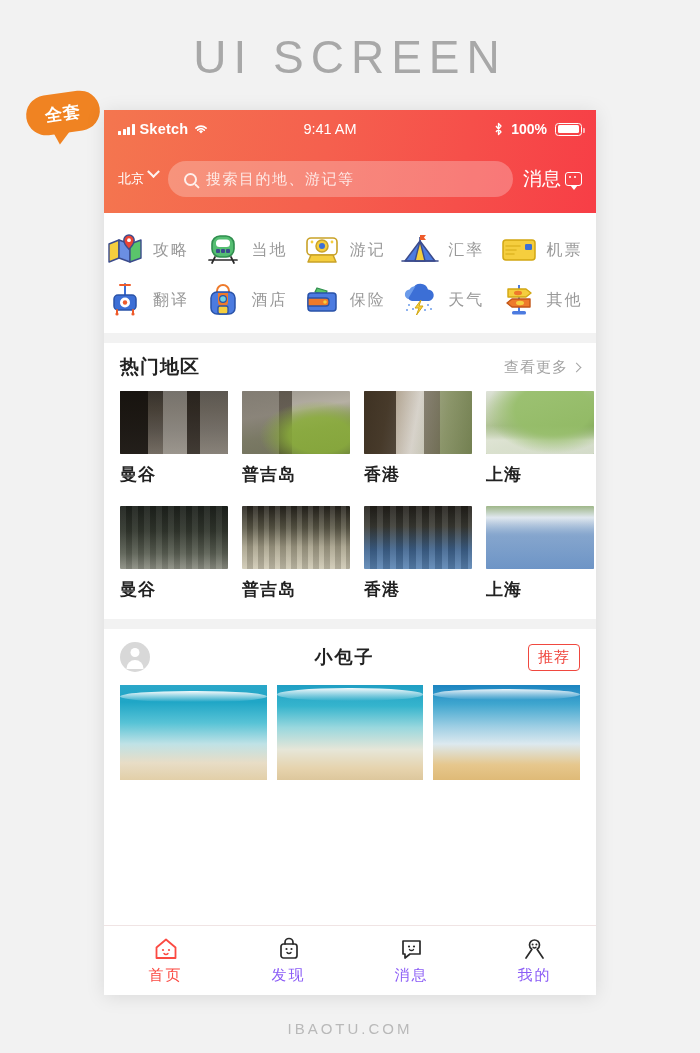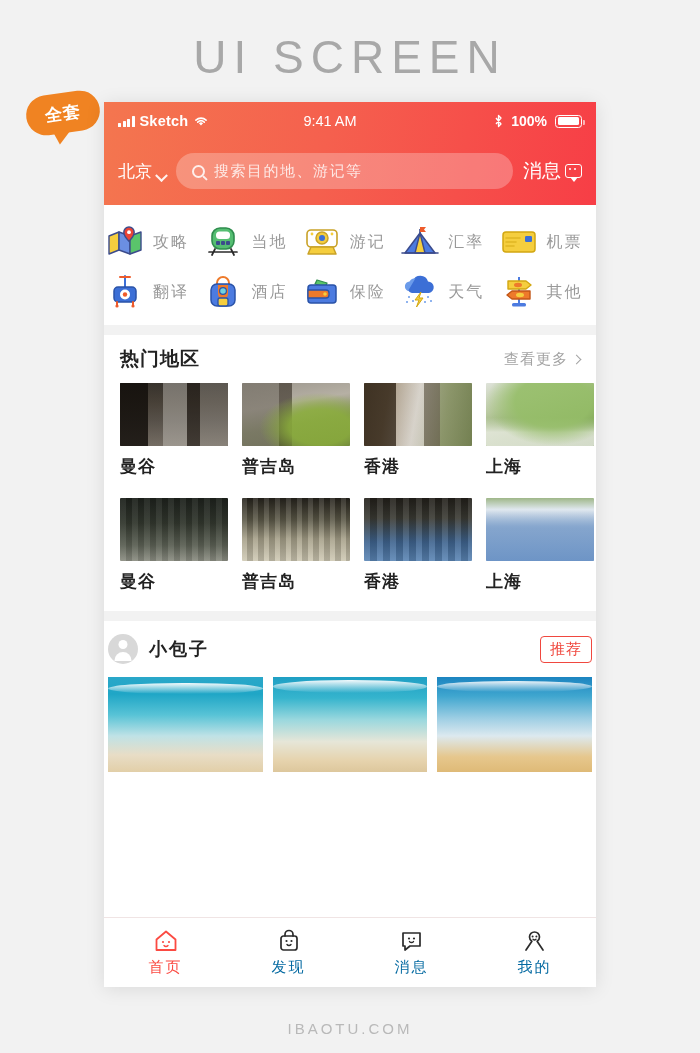--- a/index.html
+++ b/index.html
@@ -30,21 +30,21 @@
     content: ""; position: absolute; left: 22px; bottom: -11px;
     width: 0; height: 0;
     border-left: 9px solid transparent;
     border-right: 9px solid transparent;
     border-top: 14px solid #F08322;
     transform: rotate(12deg);
   }
 
   
   .phone {
-    position: absolute; left: 104px; top: 102px;
+    position: absolute; left: 104px; top: 110px;
     width: 492px; height: 885px;
     background: #fff;
     overflow: hidden;
     box-shadow: 0 2px 18px rgba(0,0,0,.10);
   }
 
   
   .header {
     height: 103px;
     background: linear-gradient(100deg, #F4764F 0%, #F5604E 45%, #F73E46 100%);
@@ -67,21 +67,21 @@
     width: 27px; height: 13px; border: 1.6px solid #fff; border-radius: 3.5px;
     position: relative; padding: 1.6px;
   }
   .battery::after {
     content:""; position:absolute; right:-4px; top:4px; width:2px; height:5px;
     background: rgba(255,255,255,.6); border-radius: 0 1px 1px 0;
   }
   .battery span { display:block; height:100%; width:100%; background:#fff; border-radius:1.5px;}
 
   .searchrow { display: flex; align-items: center; padding: 0 14px; height: 62px; gap: 10px; }
-  .city { display: flex; align-items: flex-end; gap: 5px; font-size: 17px; font-weight: 500; white-space: nowrap; }
+  .city { display: flex; align-items: flex-start; gap: 5px; font-size: 13px; font-weight: 500; white-space: nowrap; }
   .chev-down { width: 9px; height: 9px; border-right: 2px solid #fff; border-bottom: 2px solid #fff; transform: rotate(45deg) translate(-2px,-2px); opacity: .92;}
   .searchbox {
     flex: 1; height: 36px; border-radius: 18px; background: rgba(255,255,255,.26);
     display: flex; align-items: center; gap: 9px; padding: 0 16px;
   }
   .mag { width: 13px; height: 13px; border: 2px solid rgba(255,255,255,.85); border-radius: 50%; position: relative; flex: 0 0 auto;}
   .mag::after { content:""; position:absolute; right:-5px; bottom:-3px; width:6px; height:2px; background: rgba(255,255,255,.85); transform: rotate(45deg); border-radius:1px;}
   .search-ph { font-size: 15px; color: rgba(255,255,255,.8); letter-spacing: 1.5px; }
   .msg { display: flex; align-items: center; gap: 4px; font-size: 19px; font-weight: 500; white-space: nowrap;}
   .msg-icon { width: 17px; height: 14px; border: 1.8px solid #fff; border-radius: 3px; position: relative;}
@@ -141,41 +141,41 @@
   .ph-h::after{content:"";position:absolute;inset:0;
     background: linear-gradient(0deg, rgba(110,150,200,.5) 0 55%, transparent 80%);}
   .ph-sea1{background: linear-gradient(180deg,#2aa7c9 0%,#1fa6c6 18%,#58c3d6 40%,#bfe2e6 62%,#e8ddc6 82%,#e2cfa8 100%);}
   .ph-sea1::after{content:"";position:absolute;left:0;right:0;top:6%;height:12%;background:linear-gradient(180deg,rgba(255,255,255,.95),rgba(255,255,255,0));border-radius:50%;}
   .ph-sea2{background: linear-gradient(180deg,#1f9fc4 0%,#35b4cd 22%,#9ad8de 45%,#e6e6d8 68%,#e6d3ad 88%,#ddc79c 100%);}
   .ph-sea2::after{content:"";position:absolute;left:0;right:0;top:3%;height:14%;background:linear-gradient(180deg,rgba(255,255,255,.95),rgba(255,255,255,0));border-radius:50%;}
   .ph-sea3{background: linear-gradient(180deg,#1c84c0 0%,#3fa6cf 20%,#9fcfe4 44%,#dce9ef 62%,#e6c78d 84%,#dfba77 100%);}
   .ph-sea3::after{content:"";position:absolute;left:0;right:0;top:4%;height:12%;background:linear-gradient(180deg,rgba(255,255,255,.9),rgba(255,255,255,0));border-radius:50%;}
 
   
-  .usec { background: #fff; padding: 0 4px; }
+  .usec { background: #fff; padding: 0 16px; text-align: center; }
   .urow { display: flex; align-items: center; height: 56px; }
   .avatar { width: 30px; height: 30px; border-radius: 50%; background: #d8d8d8; position: relative; flex:0 0 auto;}
   .avatar::before{content:"";position:absolute;left:50%;top:6px;transform:translateX(-50%);width:9px;height:9px;border-radius:50%;background:#fff;}
   .avatar::after{content:"";position:absolute;left:50%;bottom:3px;transform:translateX(-50%);width:17px;height:9px;border-radius:9px 9px 0 0;background:#fff;}
   .uname { margin-left: 11px; font-size: 18px; color: #222; font-weight: 600; letter-spacing: 2px; flex: 1;}
   .rec-badge {
     border: 1.4px solid #F0483F; color: #F0483F; border-radius: 4px;
     font-size: 15px; padding: 3px 9px; letter-spacing: 1px;
   }
   .ubody { display: flex; gap: 10px; padding-bottom: 14px; }
   .ucell { flex: 1; height: 95px; position: relative; overflow: hidden; }
 
   
   .tabbar {
     position: absolute; left: 0; bottom: 0; width: 492px; height: 70px;
     background: #fff; border-top: 1px solid #f0e4e4;
     display: flex; align-items: center;
   }
   .tab { flex: 1; display: flex; flex-direction: column; align-items: center; gap: 5px; }
-  .tab-lb { font-size: 15px; color: #0369a1; letter-spacing: 2px; }
+  .tab-lb { font-size: 15px; color: #8b5cf6; letter-spacing: 2px; }
   .tab.active .tab-lb { color: #FB4A42; }
 
   .site {
     position: absolute; left: 0; bottom: 16px; width: 700px; text-align: center;
     font-size: 15px; color: #b9b9b9; letter-spacing: 3px;
   }
 </style>
 </head>
 <body>
 

